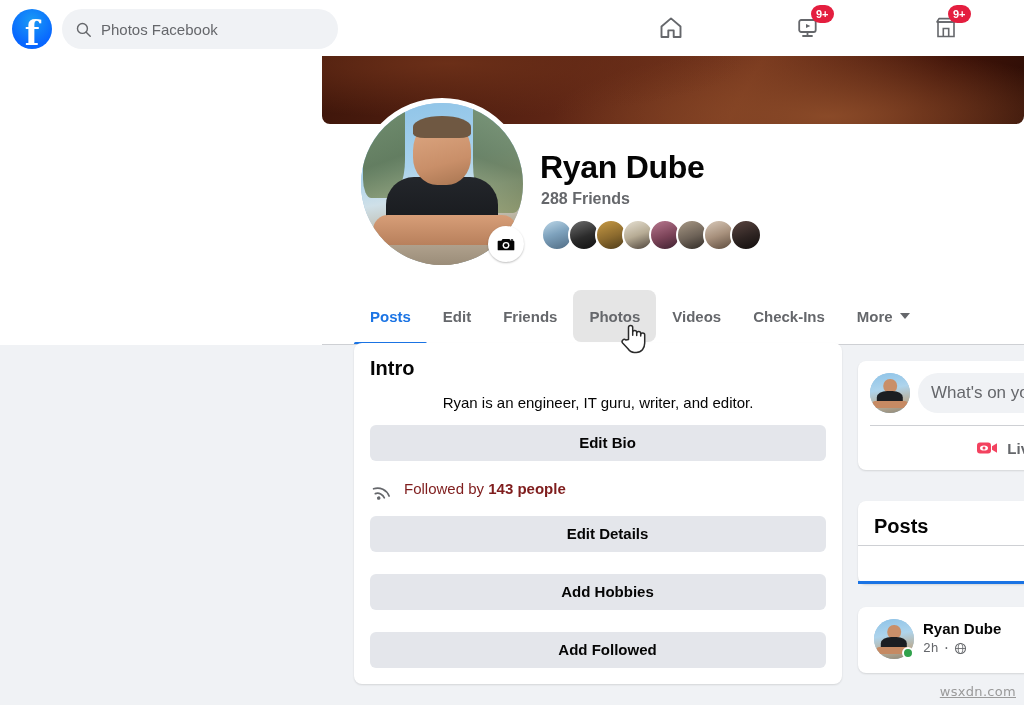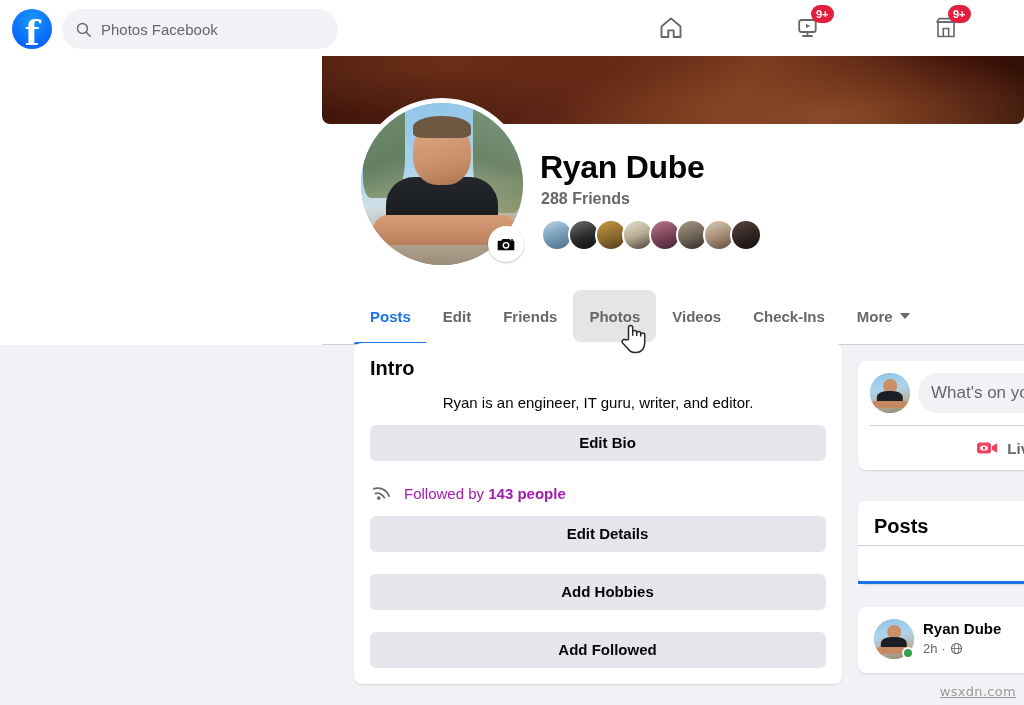--- a/index.html
+++ b/index.html
@@ -310,25 +310,25 @@
     border-radius: 6px;
     font-size: 15px;
     font-weight: bold;
     color: #050505;
     border: none;
     font-family: "Liberation Sans", sans-serif;
     padding-left: 19px;
   }
   .followed {
     display: flex;
-    align-items: flex-end;
+    align-items: flex-start;
     gap: 11px;
     margin: 19px 0 14px 1px;
     font-size: 15px;
-    color: #a21caf;
+    color: #7f1d1d;
   }
   .followed b { font-weight: bold; }
   .btn-gap { height: 22px; }
 
   
   .composer-card {
     position: absolute;
     left: 858px; top: 361px;
     width: 340px;
     padding: 12px 12px 0;
@@ -452,20 +452,21 @@
     color: #050505;
     line-height: 1.3;
   }
   .post-meta {
     display: flex;
     align-items: center;
     gap: 4px;
     font-size: 13px;
     color: #65676b;
     margin-top: 2px;
+    font-family: Liberation Mono, monospace;
   }
 
   
   .mini {
     position: absolute; inset: 0;
     background: linear-gradient(170deg, #8dc3e8 0%, #aed4ec 40%, #b9b09c 72%, #8e8574 100%);
   }
   .mini .mh {
     position: absolute; left: 50%; top: 14%;
     transform: translateX(-50%);

